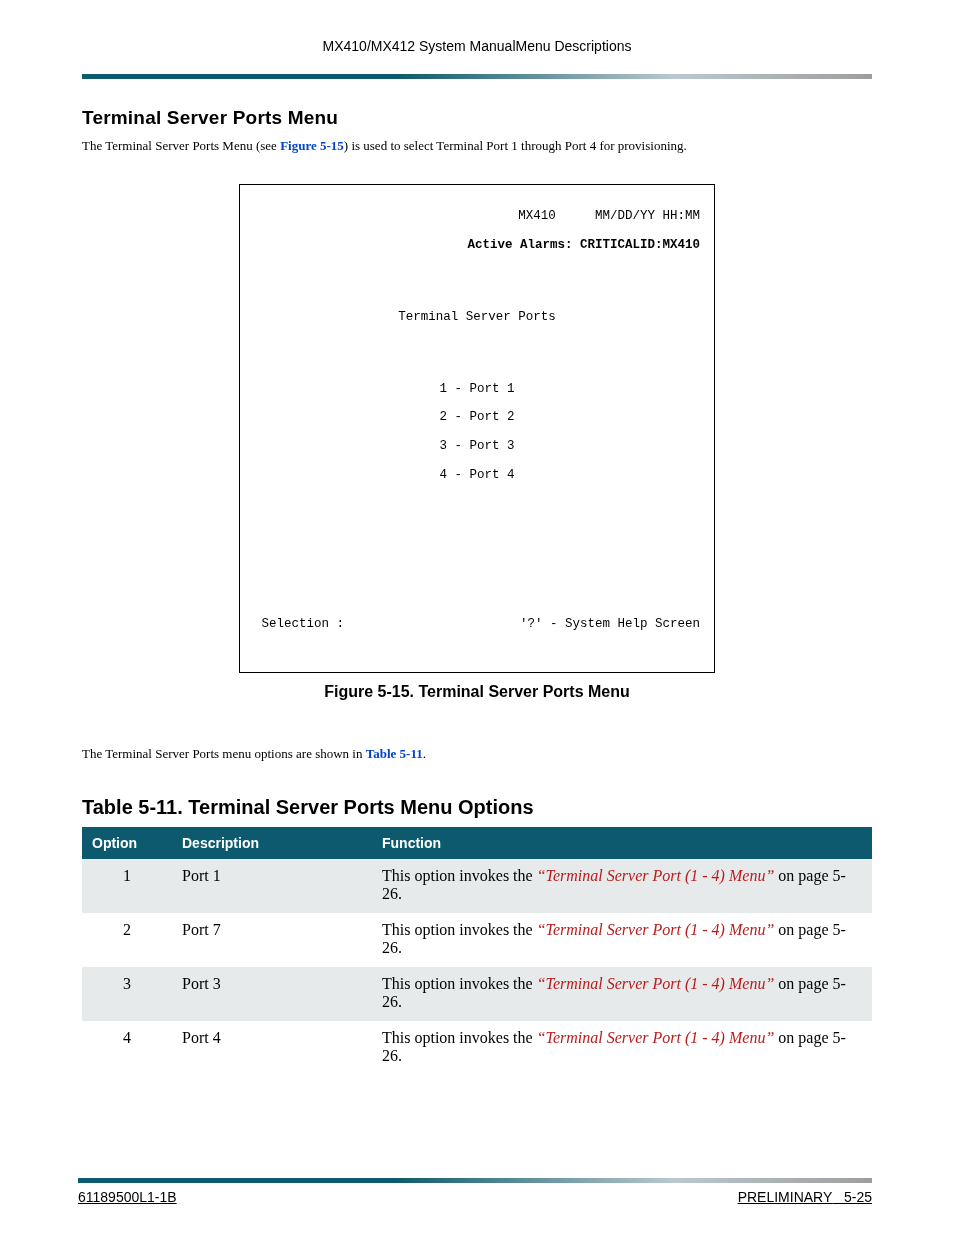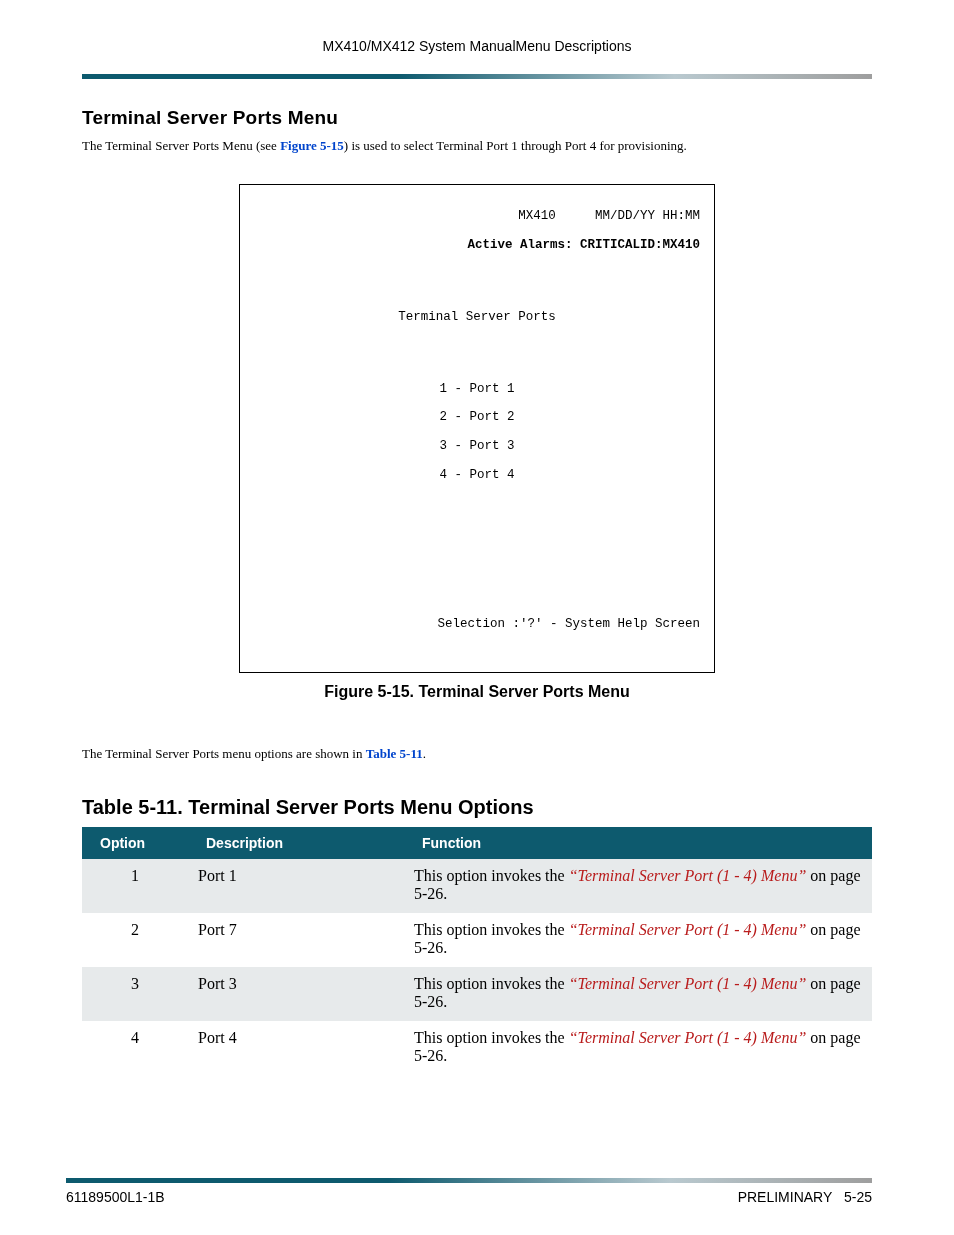--- a/index.html
+++ b/index.html
@@ -74,21 +74,21 @@
   .terminal-row2 {
     display: flex;
     justify-content: flex-end;
     font-weight: bold;
   }
   .terminal-center {
     text-align: center;
   }
   .terminal-bottom {
     display: flex;
-    justify-content: flex-end;
+    justify-content: space-between;
     margin-top: 120px;
   }
   .fig-caption {
     font-family: Arial, Helvetica, sans-serif;
     font-weight: 900;
     font-size: 16px;
     text-align: center;
     margin: 8px 0 44px 0;
   }
   .table-caption {
@@ -103,21 +103,21 @@
     border-collapse: collapse;
     font-size: 16px;
   }
   table.options thead th {
     background: #0d5a6e;
     color: #fff;
     font-family: Arial, Helvetica, sans-serif;
     font-weight: bold;
     font-size: 14px;
     text-align: left;
-    padding: 8px 18px;
+    padding: 8px 10px;
   }
   table.options thead th:first-child {
     text-align: left;
     width: 70px;
   }
   table.options thead th:nth-child(2) {
     width: 180px;
   }
   table.options tbody td {
     padding: 8px 10px 10px 10px;
@@ -134,23 +134,24 @@
     background: #ffffff;
   }
   .footer-row {
     display: flex;
     justify-content: space-between;
     font-family: Arial, Helvetica, sans-serif;
     font-size: 14px;
   }
   .footer-block {
     position: absolute;
-    left: 66px;
+    left: 78px;
     right: 82px;
     bottom: 30px;
+    text-decoration: underline;
   }
 </style>
 </head>
 <body>
 
 <div class="page">
 
   <div class="header-row">
     <span>MX410/MX412 System Manual</span>
     <span>Menu Descriptions</span>

